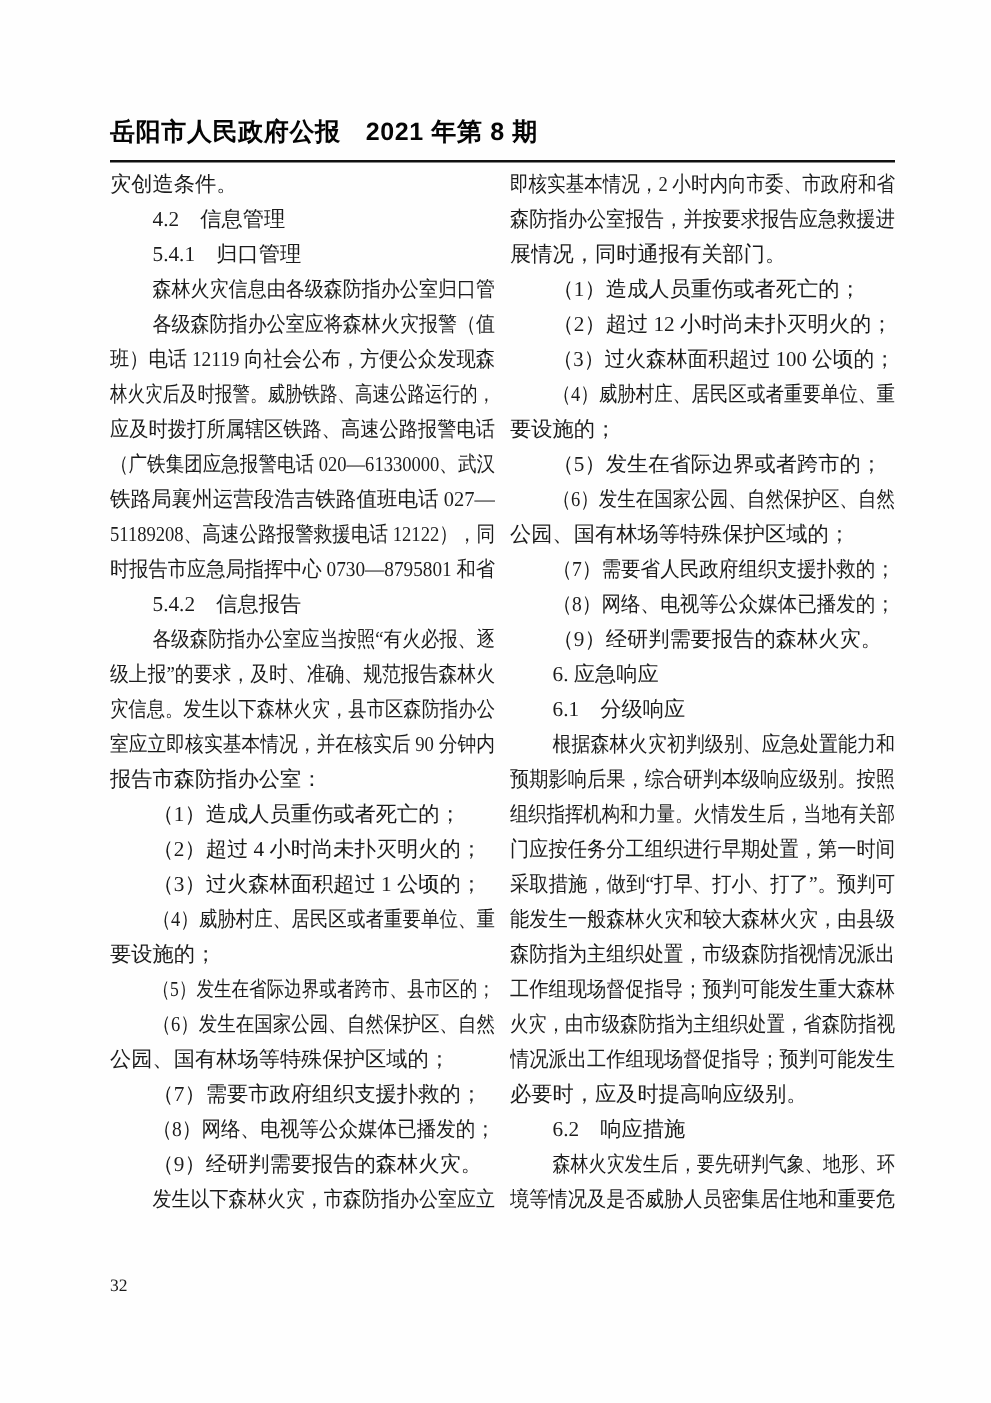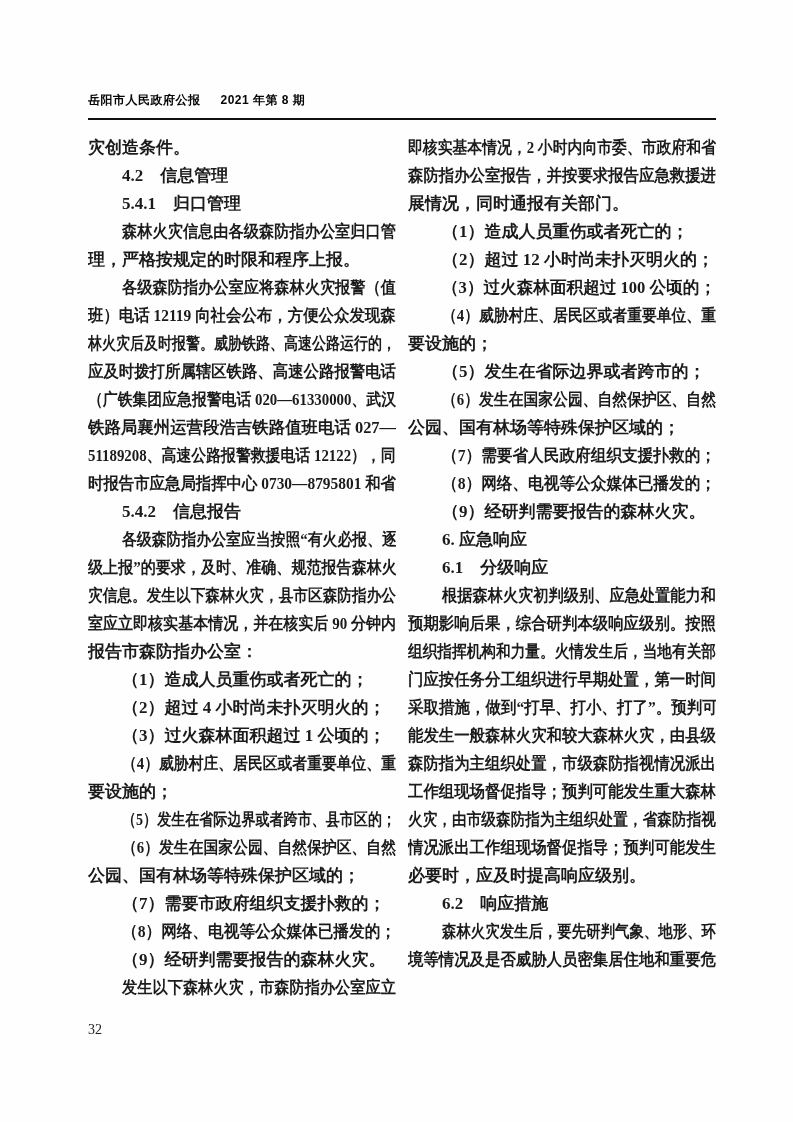--- a/index.html
+++ b/index.html
@@ -7,26 +7,26 @@
     width:793px;height:1122px;
     background:#fefefe;color:#1b1b1b;
     font-family:"Liberation Serif","DejaVu Serif",serif;
     position:relative;overflow:hidden;
   }
   .page{position:absolute;inset:0;background:#fefefe;}
   .masthead{
     position:absolute;left:88px;top:92px;width:628px;
     border-bottom:2px solid #101010;padding-bottom:9px;
     font-family:"Liberation Sans","DejaVu Sans",sans-serif;
-    font-weight:700;font-size:12px;letter-spacing:0.5px;
+    font-weight:700;font-size:20px;letter-spacing:0.5px;
     display:flex;align-items:baseline;gap:20px;color:#050505;
   }
   .columns{
     position:absolute;left:88px;top:134px;width:628px;
-    display:flex;gap:12px;font-weight:bold;
+    display:flex;gap:12px;
   }
   .col{width:308px;}
   .line{
     height:28px;line-height:28px;font-size:17px;
     overflow:hidden;white-space:nowrap;
   }
   .line.ind{padding-left:34px;}
   .lt{display:inline-block;white-space:nowrap;transform-origin:0 50%;}
   .footer-page{
     position:absolute;left:88px;top:1020px;
@@ -42,21 +42,20 @@
     <span>岳阳市人民政府公报</span>
     <span>2021 年第 8 期</span>
   </div>
 
   <div class="columns">
     <div class="col">
         <div class="line"><span class="lt">灾创造条件。</span></div>
         <div class="line ind"><span class="lt">4.2　信息管理</span></div>
         <div class="line ind"><span class="lt">5.4.1　归口管理</span></div>
         <div class="line ind"><span class="lt" style="transform: scaleX(0.8954);">森林火灾信息由各级森防指办公室归口管</span></div>
-        <div class="line"><span class="lt">理，严格按规定的时限和程序上报。</span></div>
         <div class="line ind"><span class="lt" style="transform: scaleX(0.8954);">各级森防指办公室应将森林火灾报警（值</span></div>
         <div class="line"><span class="lt" style="transform: scaleX(0.9076);">班）电话 12119 向社会公布，方便公众发现森</span></div>
         <div class="line"><span class="lt" style="transform: scaleX(0.8235);">林火灾后及时报警。威胁铁路、高速公路运行的，</span></div>
         <div class="line"><span class="lt" style="transform: scaleX(0.9059);">应及时拨打所属辖区铁路、高速公路报警电话</span></div>
         <div class="line"><span class="lt" style="transform: scaleX(0.8731);">（广铁集团应急报警电话 020—61330000、武汉</span></div>
         <div class="line"><span class="lt" style="transform: scaleX(0.9663);">铁路局襄州运营段浩吉铁路值班电话 027—</span></div>
         <div class="line"><span class="lt" style="transform: scaleX(0.8747);">51189208、高速公路报警救援电话 12122），同</span></div>
         <div class="line"><span class="lt" style="transform: scaleX(0.9059);">时报告市应急局指挥中心 0730—8795801 和省</span></div>
         <div class="line ind"><span class="lt">5.4.2　信息报告</span></div>
         <div class="line ind"><span class="lt" style="transform: scaleX(0.8739);">各级森防指办公室应当按照“有火必报、逐</span></div>

